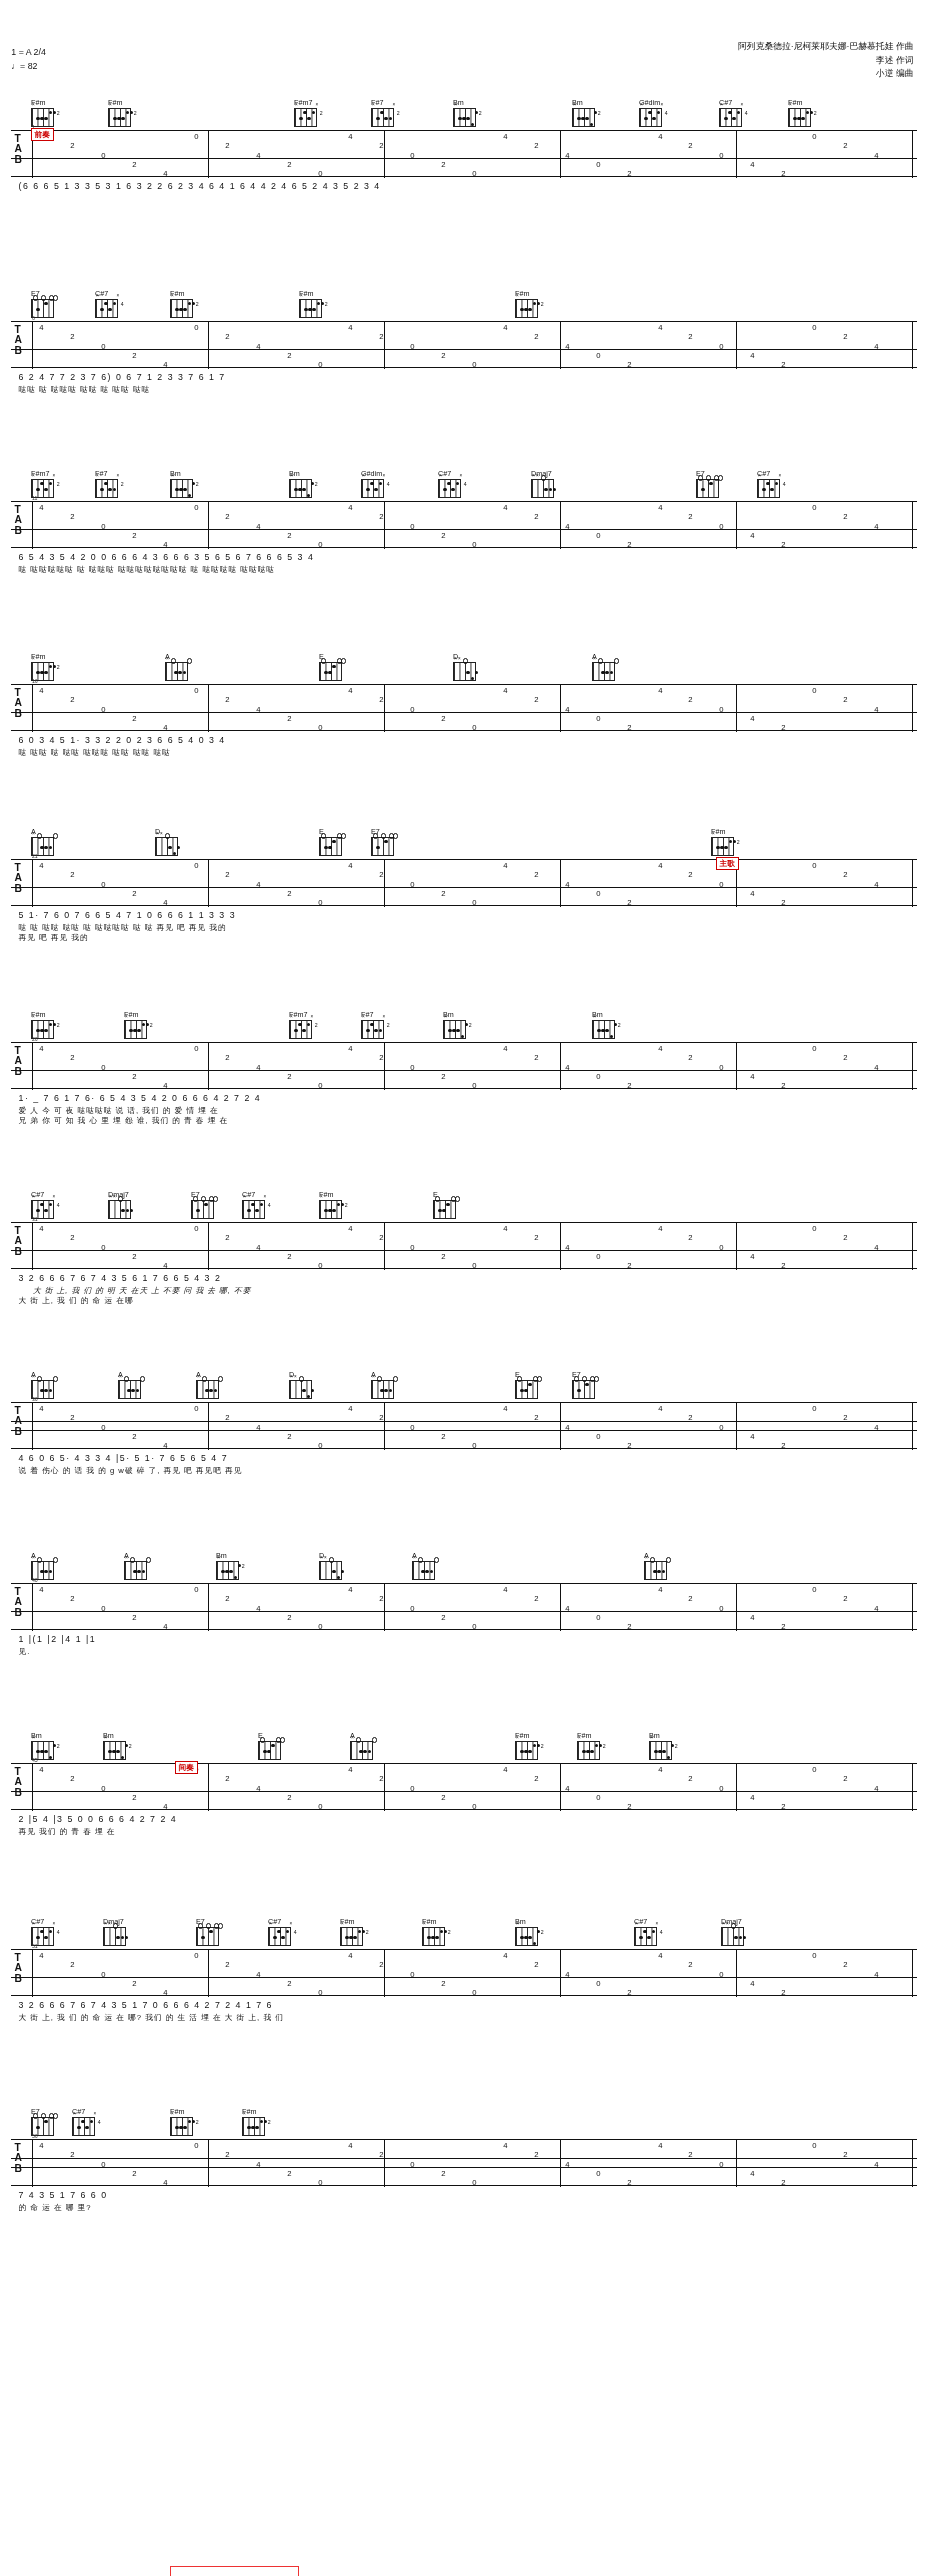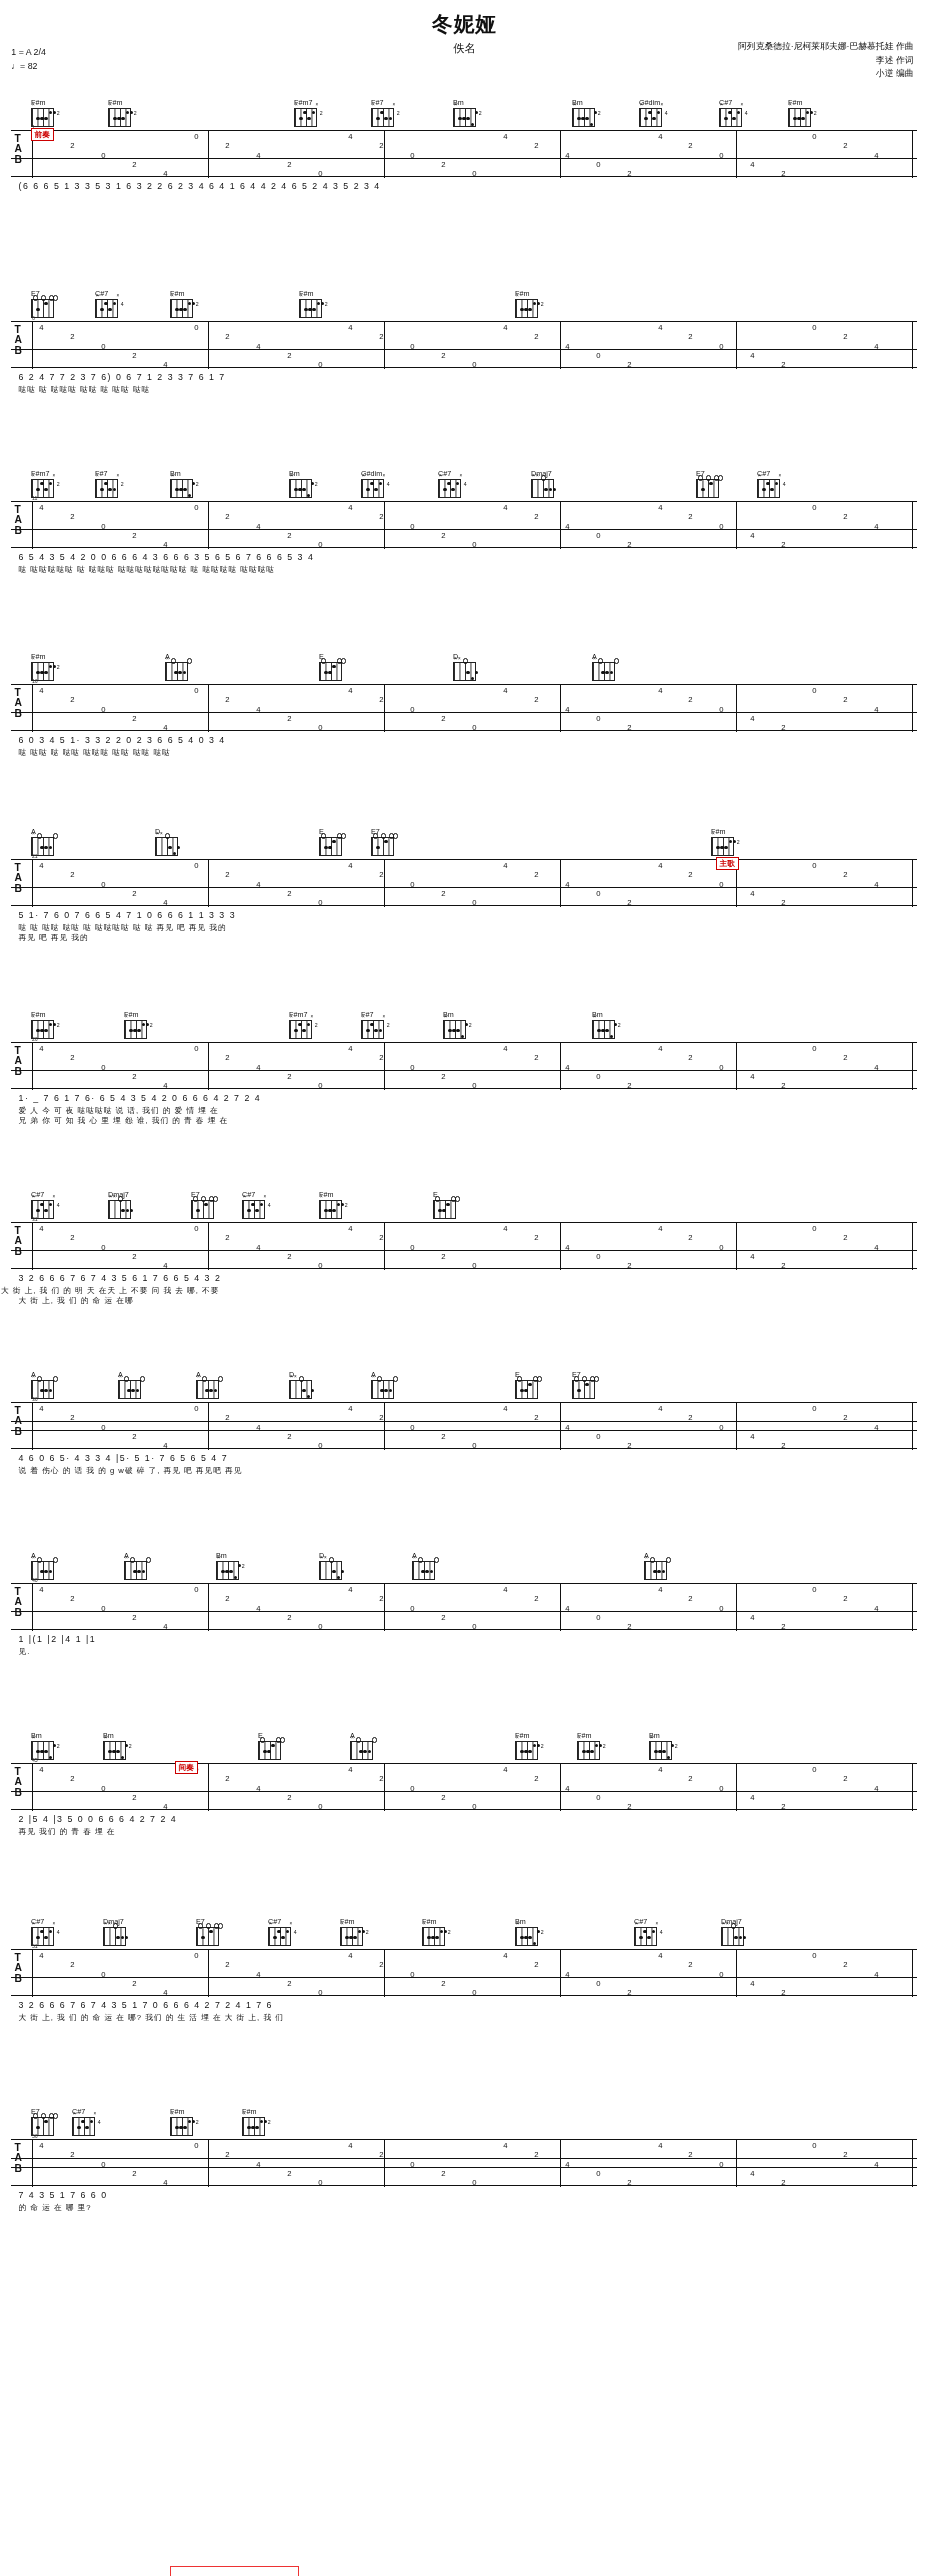--- a/index.html
+++ b/index.html
@@ -85,22 +85,20 @@
 </head>
 <body>
 
 <div class="page">
 
   <div class="meta">
     <div>1 = A 2/4</div>
     <div>♩= 82</div>
   </div>
 
-  <div class="title">冬妮娅</div>
-  <div class="subtitle">佚名</div>
 
   <div class="credits">
     <div>阿列克桑德拉·尼柯莱耶夫娜·巴赫慕托娃 作曲</div>
     <div>李述 作词</div>
     <div>小逆 编曲</div>
   </div>
 
   <div id="systems-root">
       <div class="system" style="top: 98px;">
         <div class="chordrow">
@@ -928,21 +926,21 @@
           <span class="note" style="left: 647px; top: 2.1px;">4</span>
           <span class="note" style="left: 677px; top: 11.3px;">2</span>
           <span class="note" style="left: 708px; top: 20.6px;">0</span>
           <span class="note" style="left: 739px; top: 30px;">4</span>
           <span class="note" style="left: 770px; top: 39px;">2</span>
           <span class="note" style="left: 801px; top: 2.1px;">0</span>
           <span class="note" style="left: 832px; top: 11.3px;">2</span>
           <span class="note" style="left: 863px; top: 20.6px;">4</span>
         </div>
         <div class="numnote" style="left: 18.5px; top: 83px; letter-spacing: 1.5px;">3   2 6 6   6 7 6   7 4 3 5 6   1 7 6   6 5 4 3 2</div>
-        <div class="lyric" style="left: 1px; top: 96px; letter-spacing: 1px;">大     街      上,  我 们   的 明  天   在天   上      不要   问  我 去  哪,         不要</div>
+        <div class="lyric" style="left: 33px; top: 96px; letter-spacing: 1px; font-style: italic;">大     街      上,  我 们   的 明  天   在天   上      不要   问  我 去  哪,         不要</div>
         <div class="lyric" style="left: 18.5px; top: 106px; letter-spacing: 1px;">大     街      上, 我 们   的 命  运   在哪</div>
       </div>
       <div class="system" style="top: 1370px;">
         <div class="chordrow">
           <div class="chord" style="left: 31px;">
             <div class="cname">A</div>
             <div class="grid">
               <span class="xmark" style="left: 0px;">×</span>
               <span class="opencircle" style="left: 4.6px;"></span>
               <span class="dot" style="left: 8.2px; top: 7.5px;"></span>

